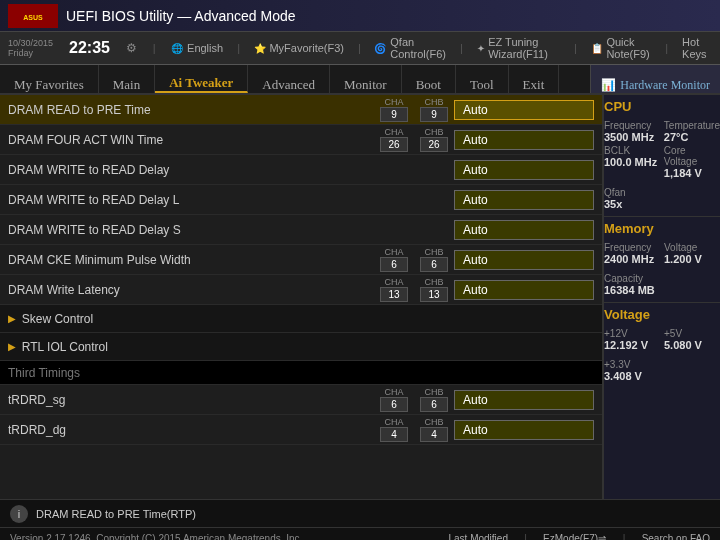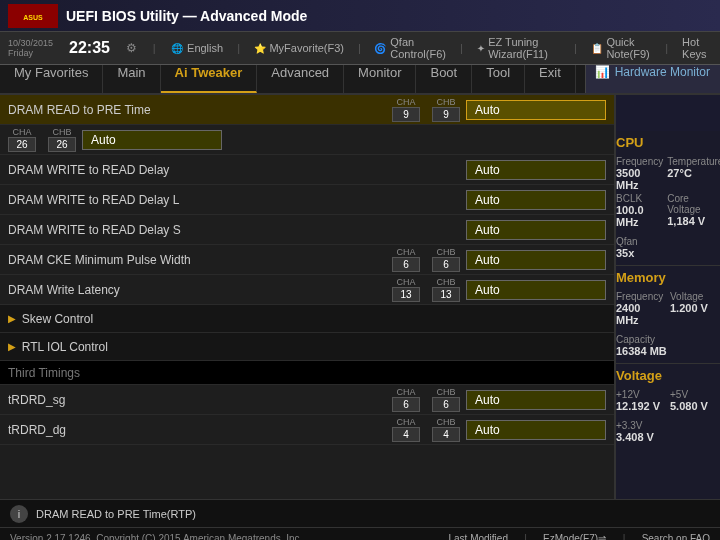--- a/index.html
+++ b/index.html
@@ -53,26 +53,27 @@
     #nav-bar {
       background: #1a1a1a;
       height: 30px;
       display: flex;
       align-items: stretch;
       border-bottom: 2px solid #333;
     }
     .nav-tab {
       padding: 0 14px;
       display: flex;
-      align-items: flex-start;
+      align-items: flex-end;
       cursor: pointer;
       color: #aaa;
       font-size: 13px;
       font-weight: normal;
       border-right: 1px solid #333;
+      font-family: Liberation Serif, serif;
     }
     .nav-tab.active {
       color: #d4a017;
       border-bottom: 2px solid #d4a017;
       font-weight: bold;
     }
     .nav-tab.hw-monitor {
       margin-left: auto;
       background: #2a2a3e;
       color: #7ab0d4;
@@ -164,25 +165,24 @@
       display: flex;
       align-items: center;
       color: #777;
       font-size: 12px;
       background: #000000;
       border-bottom: 1px solid #2a2a2a;
     }
 
     
     #hw-panel {
-      width: 104px;
+      width: 116px;
       background: #1a1a2a;
       padding: 0;
       overflow-y: auto;
-      margin-top: 36px;
     }
     .hw-section-title {
       color: #d4a017;
       font-size: 13px;
       font-weight: bold;
       margin-bottom: 6px;
       margin-top: 4px;
     }
     .hw-grid {
       display: grid;
@@ -244,21 +244,21 @@
 </head>
 <body>
 
 <div id="title-bar">
   <div class="logo">
     <svg width="40" height="22" viewBox="0 0 40 22">
       <rect width="40" height="22" fill="#8b0000"></rect>
       <text x="20" y="15" fill="#ffd700" font-size="7" font-weight="bold" text-anchor="middle" font-family="Arial">ASUS</text>
     </svg>
   </div>
-  <span style="color:#fff;font-size:14px;font-weight:bold;">UEFI BIOS Utility — Advanced Mode</span>
+  <span style="color:#fff;font-size:14px;font-weight:normal;">UEFI BIOS Utility — Advanced Mode</span>
 </div>
 
 <div id="info-bar">
   <div style="display:flex;flex-direction:column;margin-right:4px;">
     <span style="font-size:9px;color:#888;">10/30/2015</span>
     <span style="font-size:9px;color:#888;">Friday</span>
   </div>
   <span style="color:#fff;font-size:16px;font-weight:bold;margin-right:4px;">22:35</span>
   <span style="color:#888;font-size:12px;">⚙</span>
   <span style="color:#555;margin:0 4px;">|</span>
@@ -336,20 +336,21 @@
         </div>
         <div class="chip-col">
           <span class="chip-label">CHB</span>
           <div class="chip-box">9</div>
         </div>
       </div>
       <div class="value-box">Auto</div>
     </div>
 
     <div class="bios-row">
+      <span class="row-label">DRAM FOUR ACT WIN Time</span>
       <div class="chip-group">
         <div class="chip-col">
           <span class="chip-label">CHA</span>
           <div class="chip-box">26</div>
         </div>
         <div class="chip-col">
           <span class="chip-label">CHB</span>
           <div class="chip-box">26</div>
         </div>
       </div>

